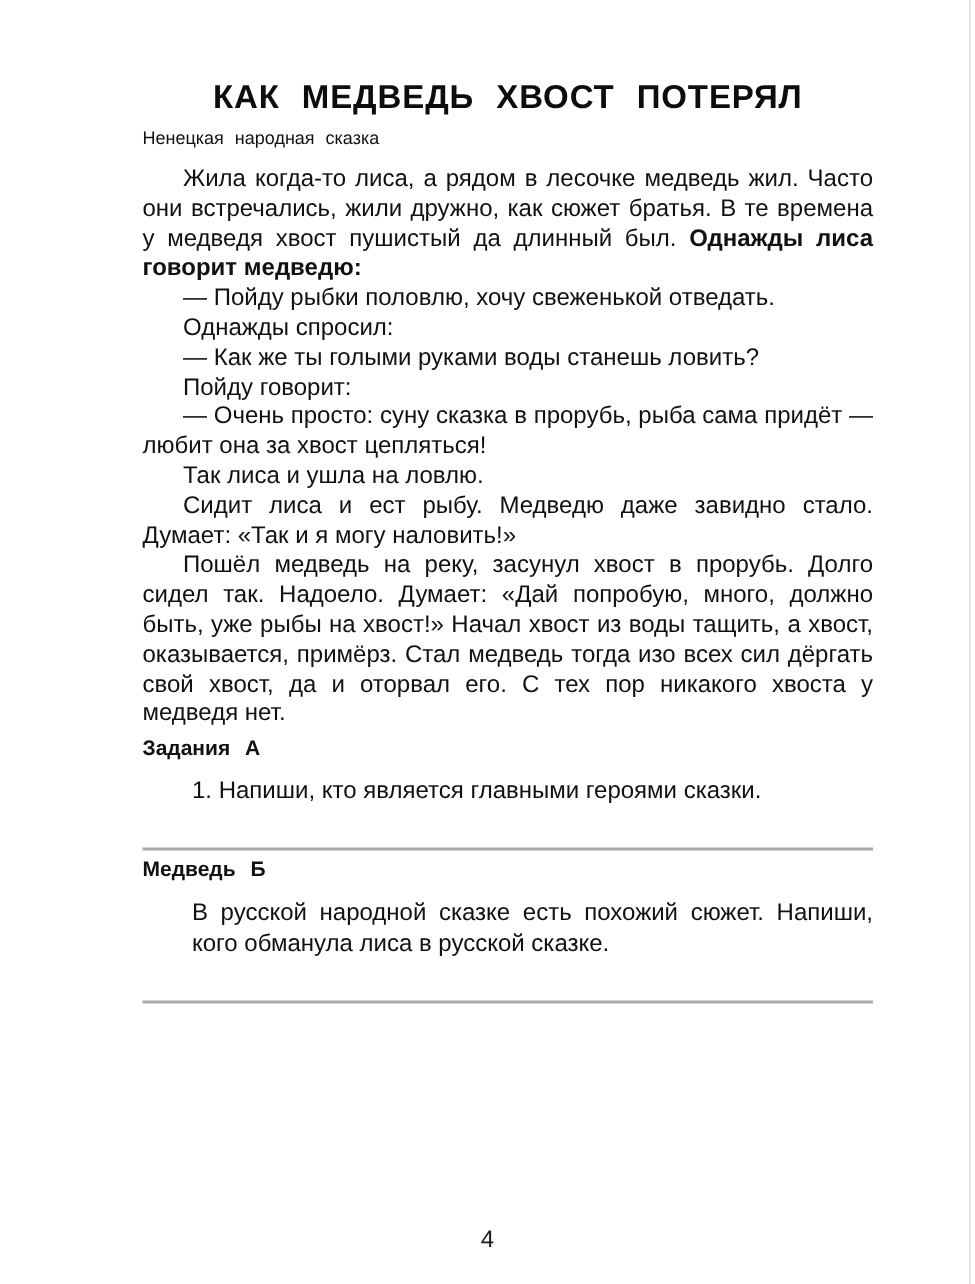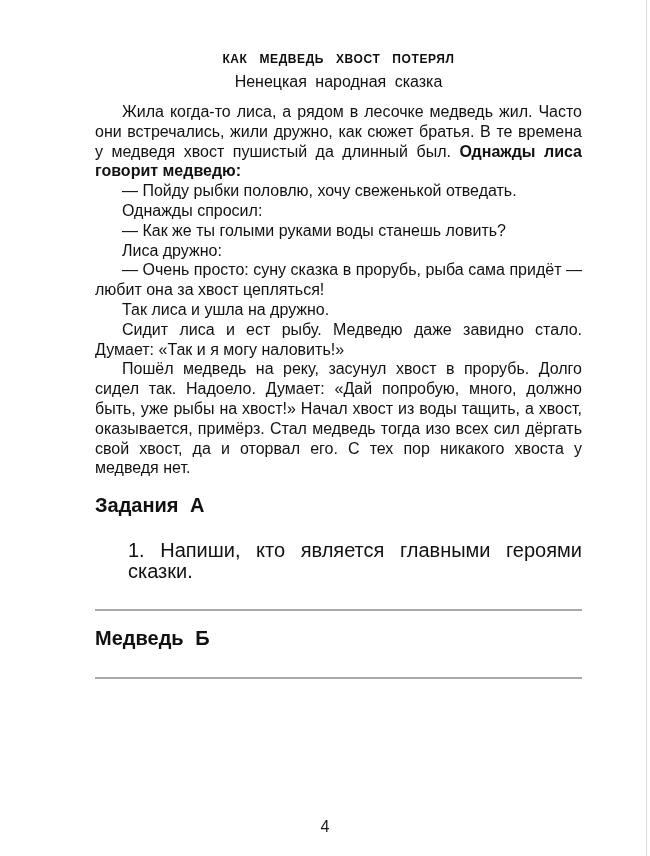--- a/index.html
+++ b/index.html
@@ -20,51 +20,50 @@
   }
   .content {
     position: absolute;
     left: 95px;
     top: 52px;
     width: 487px;
   }
   .title {
     text-align: center;
     font-weight: bold;
-    font-size: 12px;
+    font-size: 22px;
     letter-spacing: 0.6px;
     word-spacing: 8px;
     color: #0d0d0d;
   }
   .subtitle {
-    text-align: center;
-    font-size: 16px;
+    font-size: 12px;
     margin-top: 7px;
     word-spacing: 4px;
   }
   .story {
     margin-top: 11px;
     font-size: 16px;
     line-height: 19.8px;
     text-align: justify;
   }
   .story p {
     text-indent: 27px;
   }
   .story b { font-weight: bold; }
   .section-heading {
     font-weight: bold;
-    font-size: 20px;
+    font-size: 14px;
     word-spacing: 6px;
-    margin-top: 16px;
+    margin-top: 4px;
   }
   .task {
     margin-left: 33px;
-    margin-top: 23px;
-    font-size: 20px;
+    margin-top: 11px;
+    font-size: 16px;
     line-height: 21px;
     text-align: justify;
   }
   .answer-line {
     height: 0;
     border-bottom: 2px solid #a9a9a9;
     margin-top: 27px;
     margin-bottom: 3px;
   }
   .page-number {
@@ -93,36 +92,37 @@
 
     <div class="title">КАК МЕДВЕДЬ ХВОСТ ПОТЕРЯЛ</div>
 
     <div class="subtitle">Ненецкая народная сказка</div>
 
     <div class="story">
       <p><span>Жила когда-то лиса, а рядом в лесочке медведь жил. Часто они встречались, жили дружно, как сюжет братья. В те времена у медведя хвост пушистый да длинный был. </span><b>Однажды лиса говорит медведю:</b></p>
       <p>— Пойду рыбки половлю, хочу свеженькой отведать.</p>
       <p>Однажды спросил:</p>
       <p>— Как же ты голыми руками воды станешь ловить?</p>
-      <p>Лиса дружно:</p>
+      <p>Пойду говорит:</p>
       <p>— Очень просто: суну сказка в прорубь, рыба сама придёт — любит она за хвост цепляться!</p>
-      <p>Так лиса и ушла на дружно.</p>
+      <p>Так лиса и ушла на ловлю.</p>
       <p>Сидит лиса и ест рыбу. Медведю даже завидно стало. Думает: «Так и я могу наловить!»</p>
       <p>Пошёл медведь на реку, засунул хвост в прорубь. Долго сидел так. Надоело. Думает: «Дай попробую, много, должно быть, уже рыбы на хвост!» Начал хвост из воды тащить, а хвост, оказывается, примёрз. Стал медведь тогда изо всех сил дёргать свой хвост, да и оторвал его. С тех пор никакого хвоста у медведя нет.</p>
     </div>
 
     <div class="section-heading">Задания А</div>
 
     <p class="task">1. Напиши, кто является главными героями сказки.</p>
 
     <div class="answer-line"></div>
 
 
     <div class="section-heading">Медведь Б</div>
 
+    <p class="task">В русской народной сказке есть похожий сюжет. Напиши, кого обманула лиса в русской сказке.</p>
 
     <div class="answer-line"></div>
 
   </div>
 
   <div class="page-number">4</div>
 
   <div class="edge-line"></div>
 </div>
 

